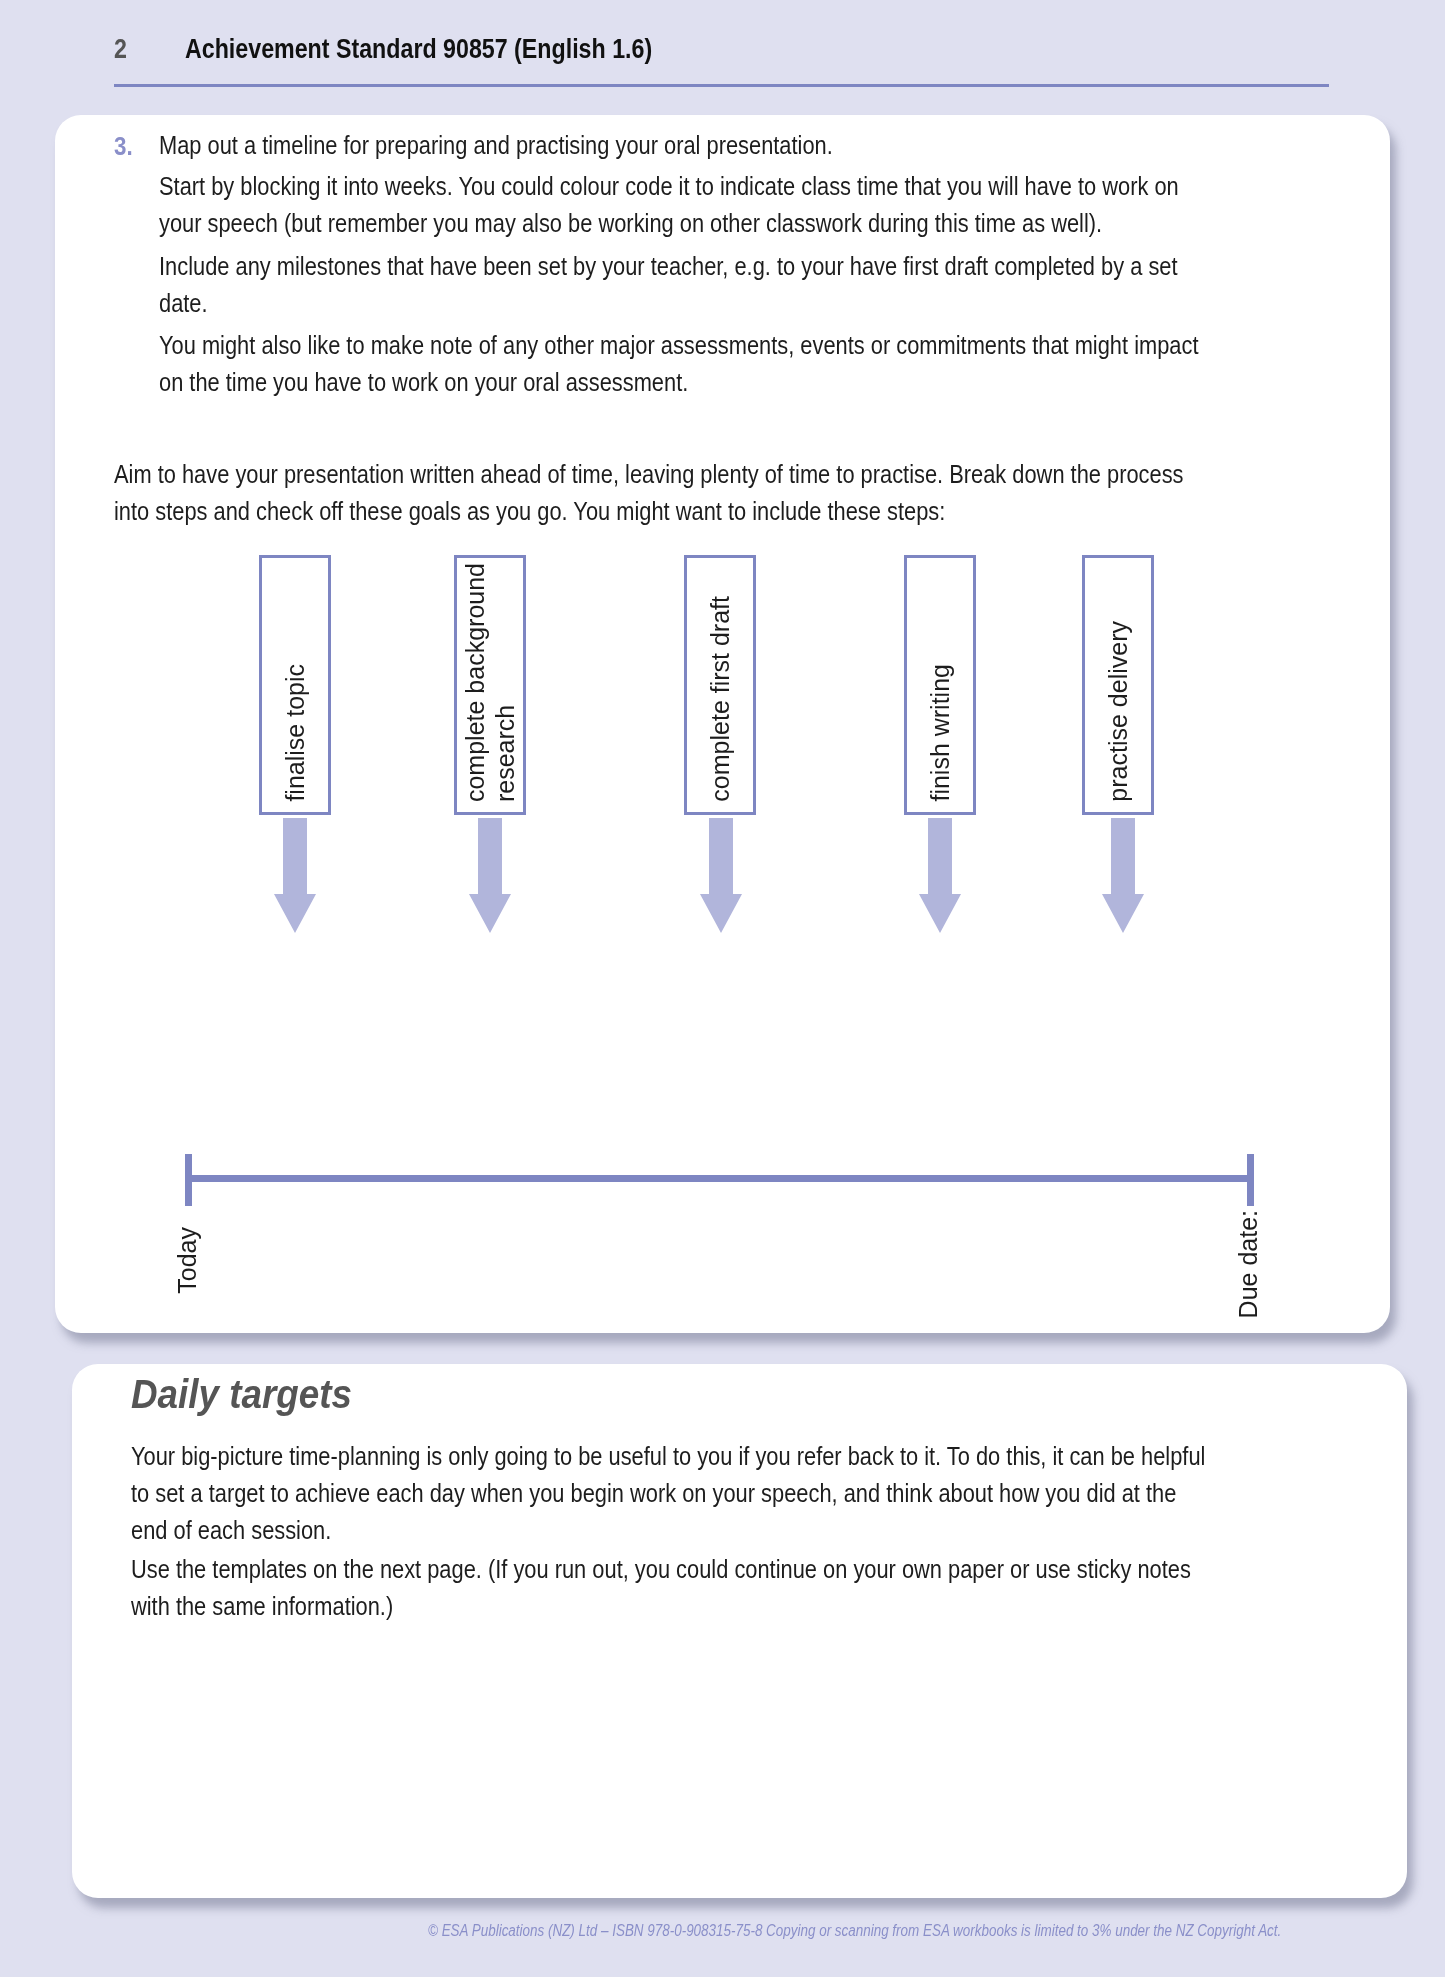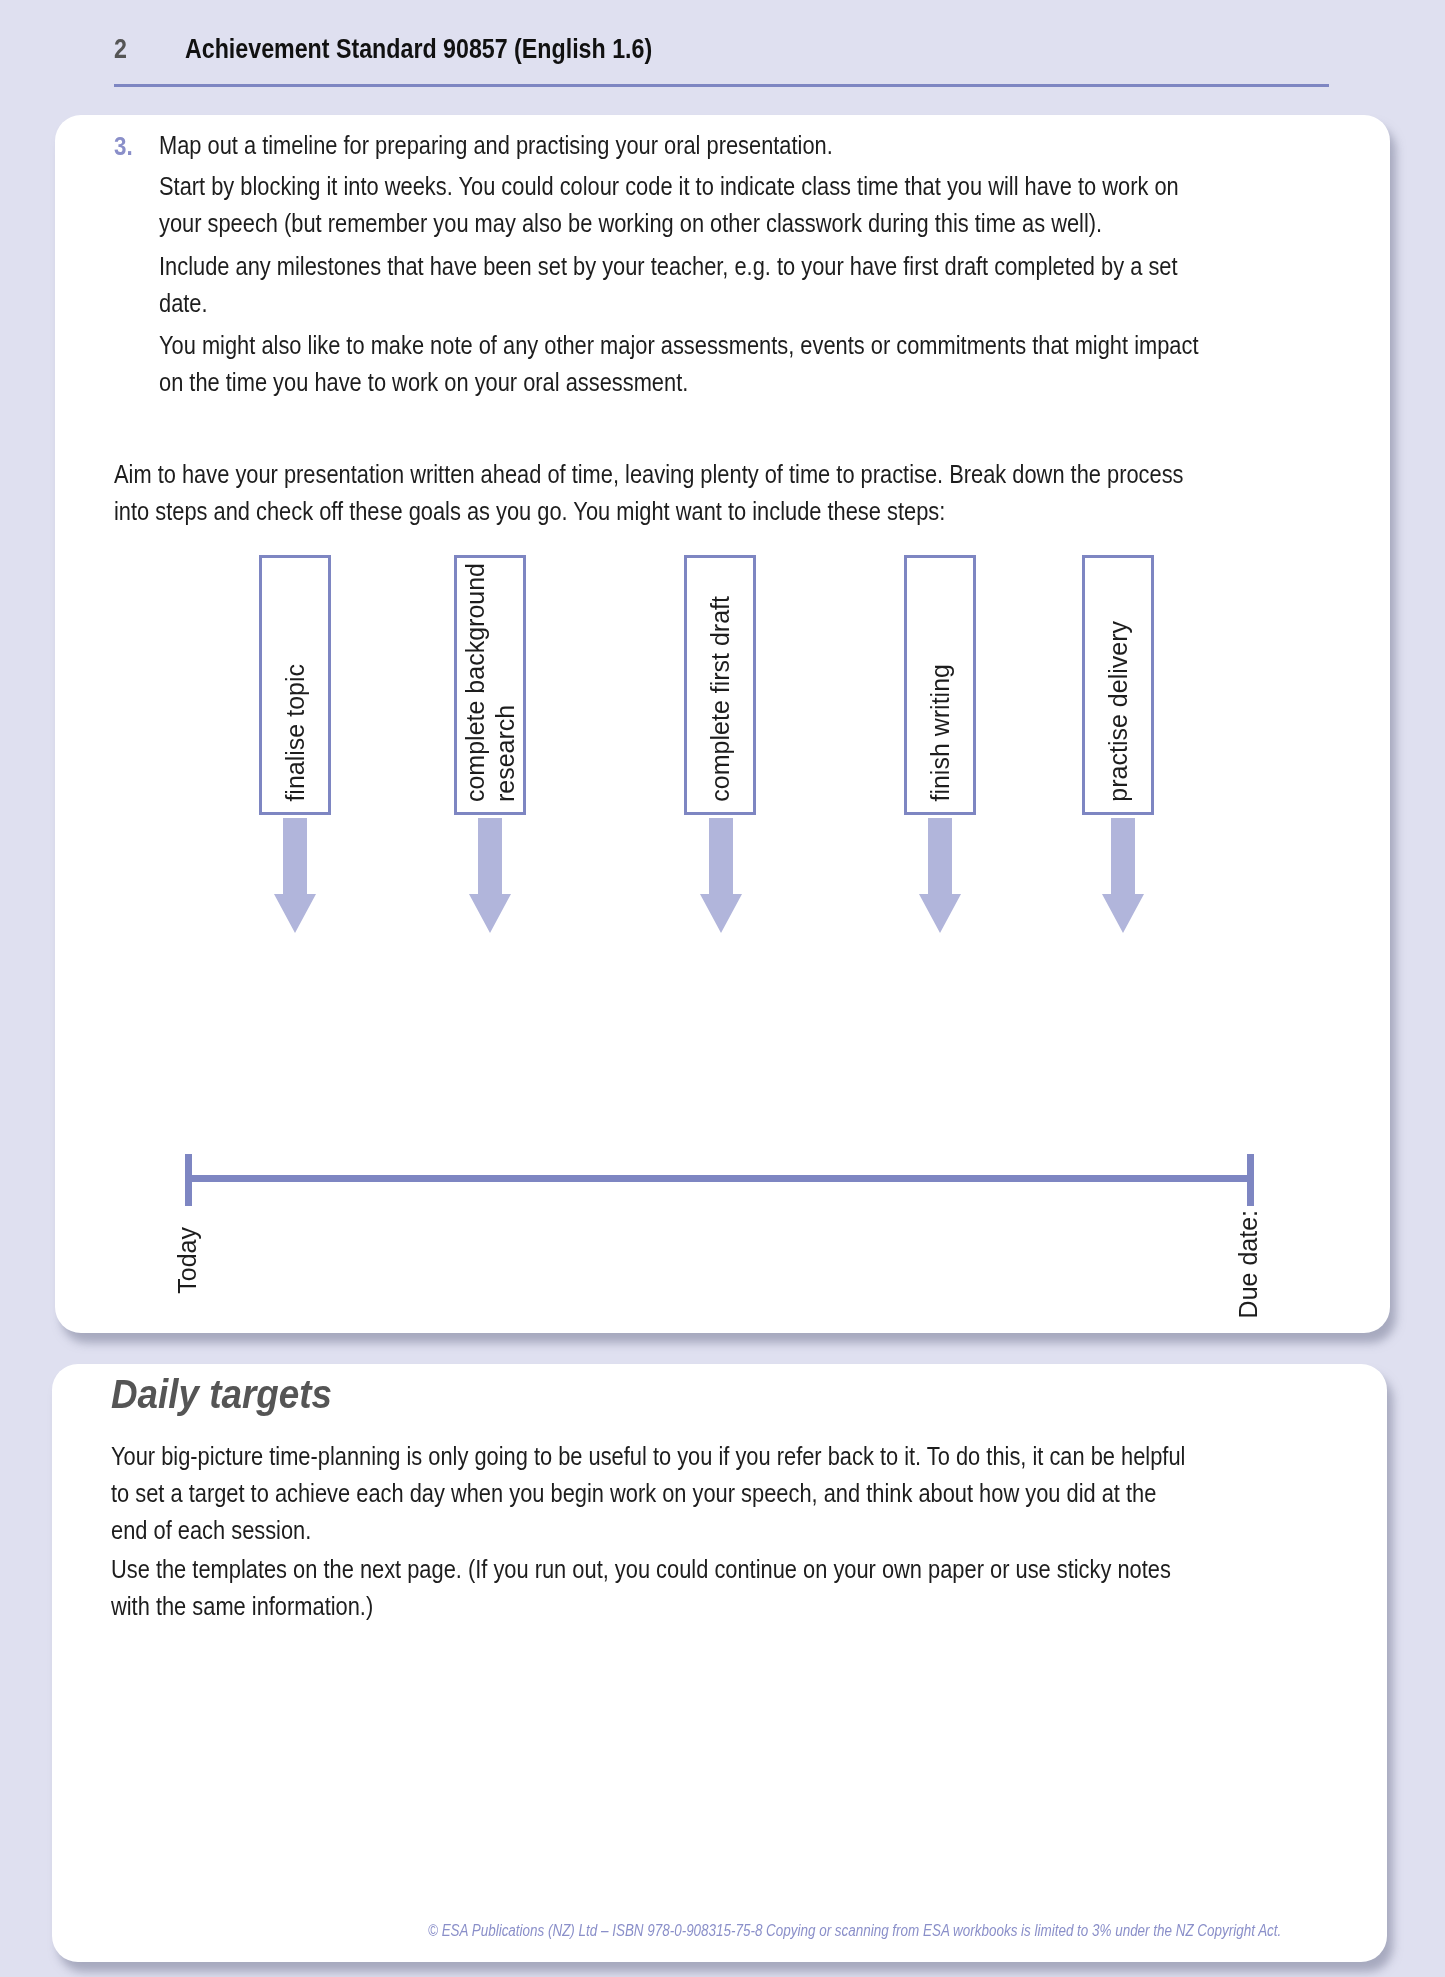--- a/index.html
+++ b/index.html
@@ -23,21 +23,21 @@
   .header-title {
     position: absolute; left: 71px; top: 2px;
     font-size: 27px; font-weight: bold; color: #111;
     transform: scaleX(0.86); transform-origin: left; white-space: nowrap;
   }
   .card {
     position: absolute; background: #fff; border-radius: 26px;
     box-shadow: 6px 10px 10px rgba(120,124,150,0.55);
   }
   .card1 { left: 55px; top: 115px; width: 1335px; height: 1218px; }
-  .card2 { left: 52px; top: 1364px; width: 1335px; height: 598px; }
+  .card2 { left: 72px; top: 1364px; width: 1335px; height: 534px; }
 
   .txt {
     position: absolute; font-size: 26px; line-height: 37px;
     white-space: nowrap; transform: scaleX(0.84); transform-origin: left top;
   }
   .num3 { position: absolute; left: 59px; top: 16px; font-size: 26px; font-weight: bold; color: #8a8fc9; transform: scaleX(0.86); transform-origin:left top; }
 
   .step-box {
     position: absolute; top: 440px; width: 72px; height: 260px;
     border: 3px solid #7e86c2; background: #fff; box-sizing: border-box;

